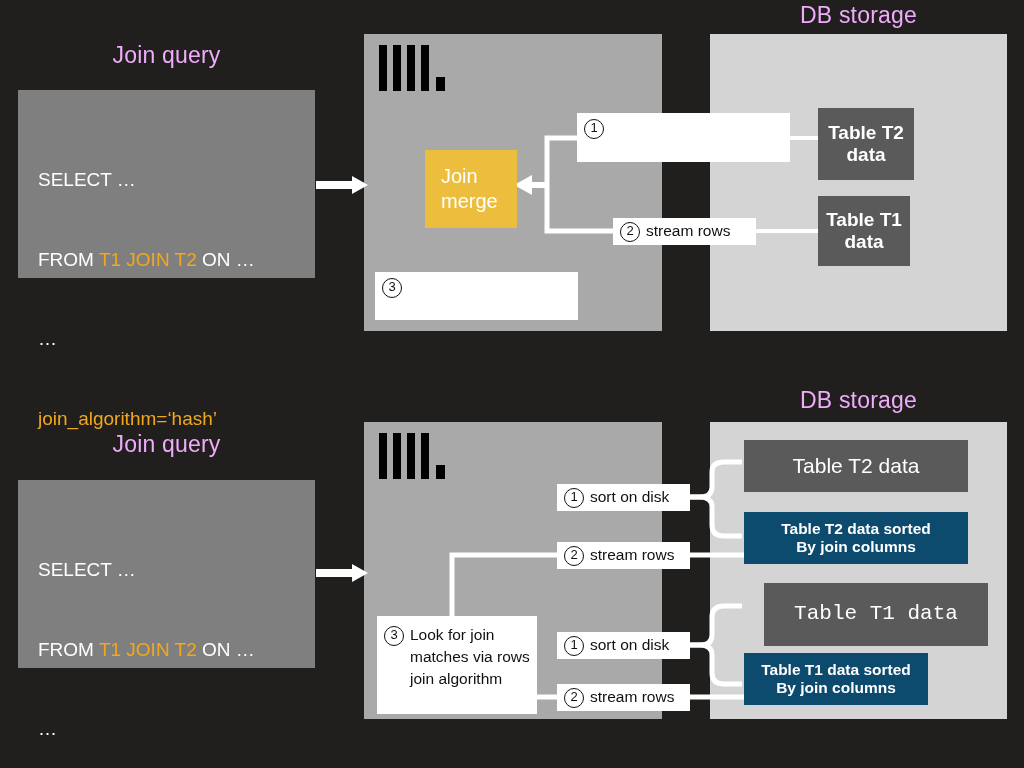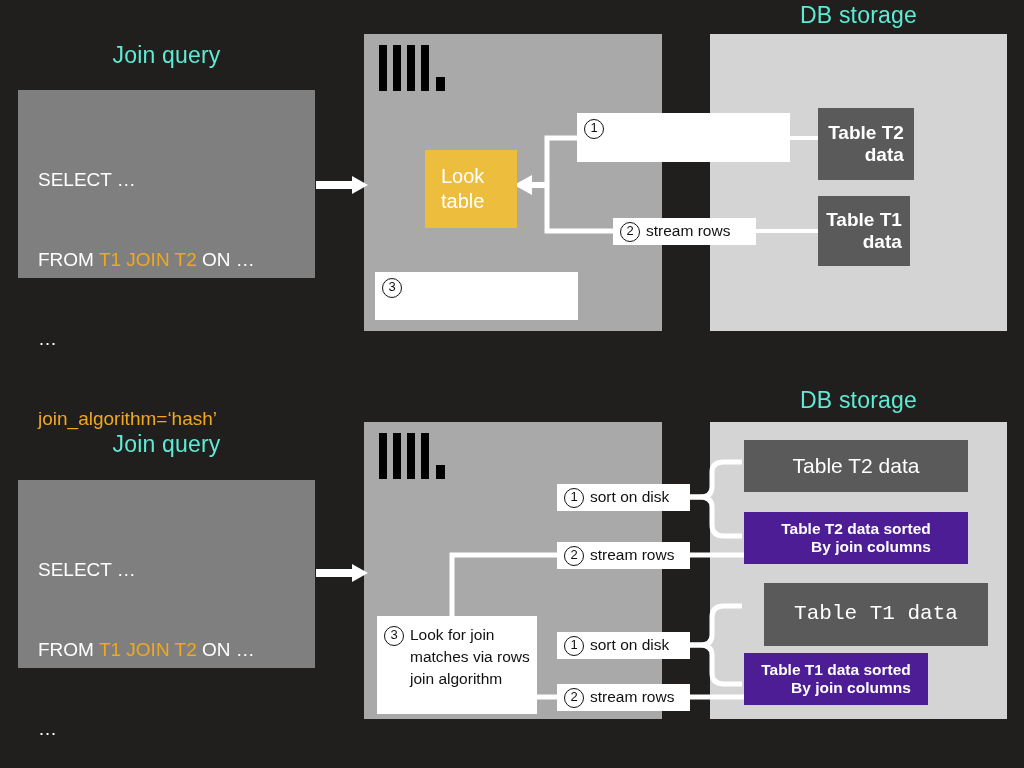--- a/index.html
+++ b/index.html
@@ -8,21 +8,21 @@
     background:#211f1d;
     font-family:"Liberation Sans", sans-serif;
     overflow:hidden;
     position:relative;
     -webkit-font-smoothing:antialiased;
   }
   .abs{position:absolute;box-sizing:border-box;}
 
   
   .heading{
-    color:#5eead4;font-size:23px;font-weight:400;text-align:center;
+    color:#f0abfc;font-size:23px;font-weight:400;text-align:center;
     letter-spacing:.2px;white-space:nowrap;
   }
 
   
   .query-box{
     background:#7f7f7f;
     padding:16px;
   }
   .query-text{
     position:absolute;left:20px;top:24px;right:6px;
@@ -35,25 +35,25 @@
   
   .server-panel{background:#a9a9a9;}
   .storage-panel{background:#d4d4d4;}
 
   
   .ch-logo .bar{position:absolute;background:#000000;}
 
   
   .chip{
     display:flex;align-items:center;justify-content:center;
-    text-align:right;color:#ffffff;font-weight:bold;
+    text-align:center;color:#ffffff;font-weight:bold;
     line-height:1.18;
   }
   .chip-dark{background:#5a5a5a;}
-  .chip-yellow{background:#4c1d95;}
+  .chip-yellow{background:#0c4a6e;}
 
   .hash-box{
     background:#edbe3e;color:#ffffff;font-size:20px;font-weight:400;
     display:flex;align-items:center;
     padding-left:16px;line-height:1.25;
   }
 
   
   .callout{
     background:#ffffff;color:#111111;
@@ -111,22 +111,22 @@
   <line x1="547" y1="185" x2="532" y2="185" stroke="#ffffff" stroke-width="6"></line>
   <polygon points="532,175 514,185 532,195" fill="#ffffff"></polygon>
 
   <line x1="789" y1="138" x2="818" y2="138" stroke="#ffffff" stroke-width="4"></line>
 
   <line x1="755" y1="231" x2="818" y2="231" stroke="#ffffff" stroke-width="4"></line>
 </svg>
 
 <div class="abs hash-box" style="left:425px;top:150px;width:92px;height:78px;">
   <div>
-    <span style="display:block">Look</span>
-    <span style="display:block">table</span>
+    <span style="display:block">Join</span>
+    <span style="display:block">merge</span>
   </div>
 </div>
 
 <div class="abs chip chip-dark" style="left:818px;top:108px;width:96px;height:72px;font-size:19px;">
   <span>Table T2<br>data</span>
 </div>
 <div class="abs chip chip-dark" style="left:818px;top:196px;width:92px;height:70px;font-size:19px;">
   <span>Table T1<br>data</span>
 </div>
 

